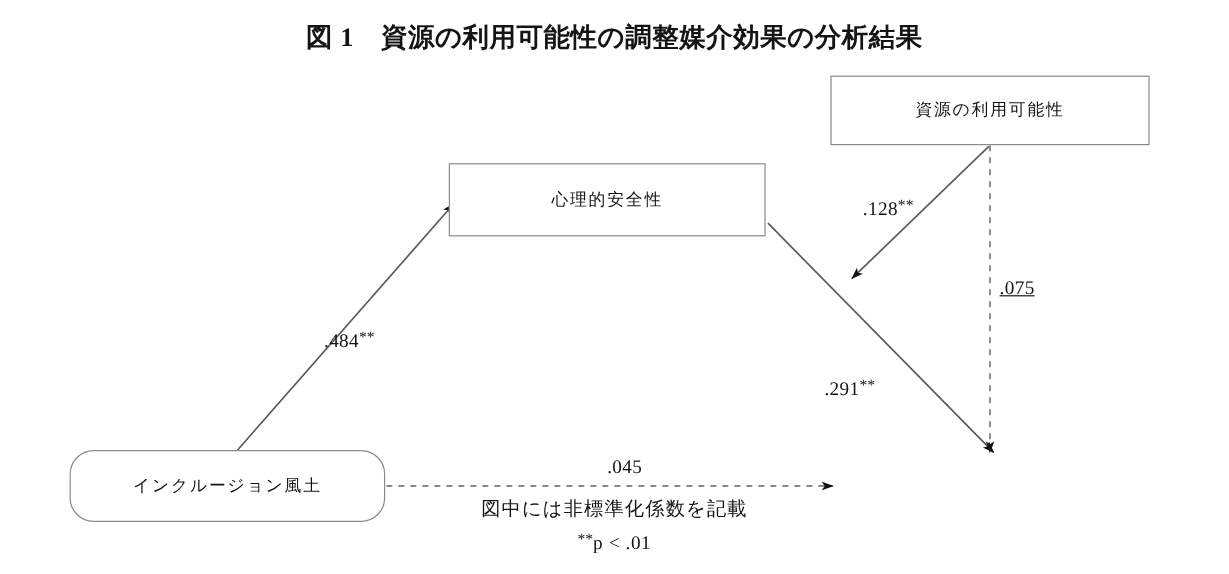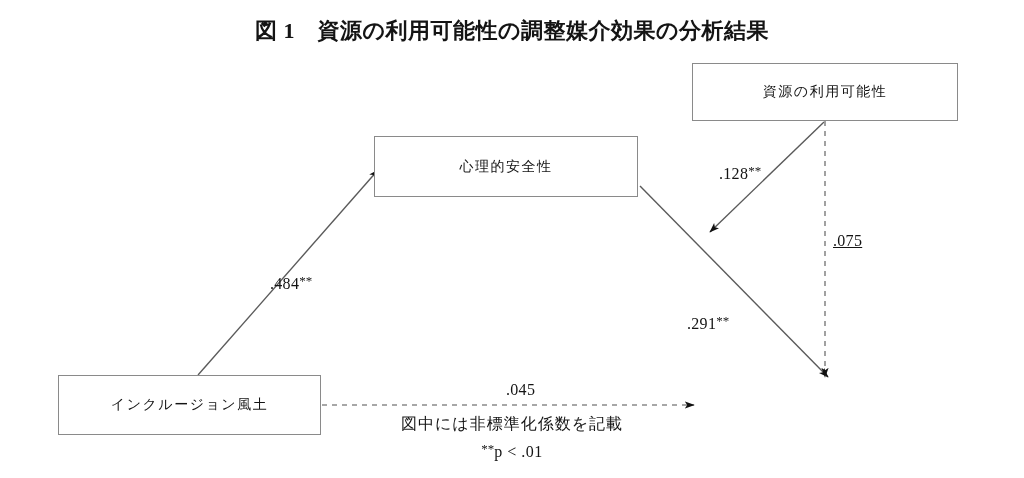--- a/index.html
+++ b/index.html
@@ -101,21 +101,21 @@
   </svg>
 
   <div class="node-box" style="left:692px; top:63px; width:266px; height:58px;">
     <span class="node-label">資源の利用可能性</span>
   </div>
 
   <div class="node-box" style="left:374px; top:136px; width:264px; height:61px;">
     <span class="node-label">心理的安全性</span>
   </div>
 
-  <div class="node-box" style="left:58px; top:375px; width:263px; height:60px;">
+  <div class="node-box" style="left:58px; top:375px; width:263px; height:60px;border-radius:20px;">
     <span class="node-label">インクルージョン風土</span>
   </div>
 
 
   <div class="path-label" style="left:270px; top:273px;">
     <span>.484</span><span class="sig">**</span>
   </div>
 
   <div class="path-label" style="left:719px; top:163px;">
     <span>.128</span><span class="sig">**</span>

